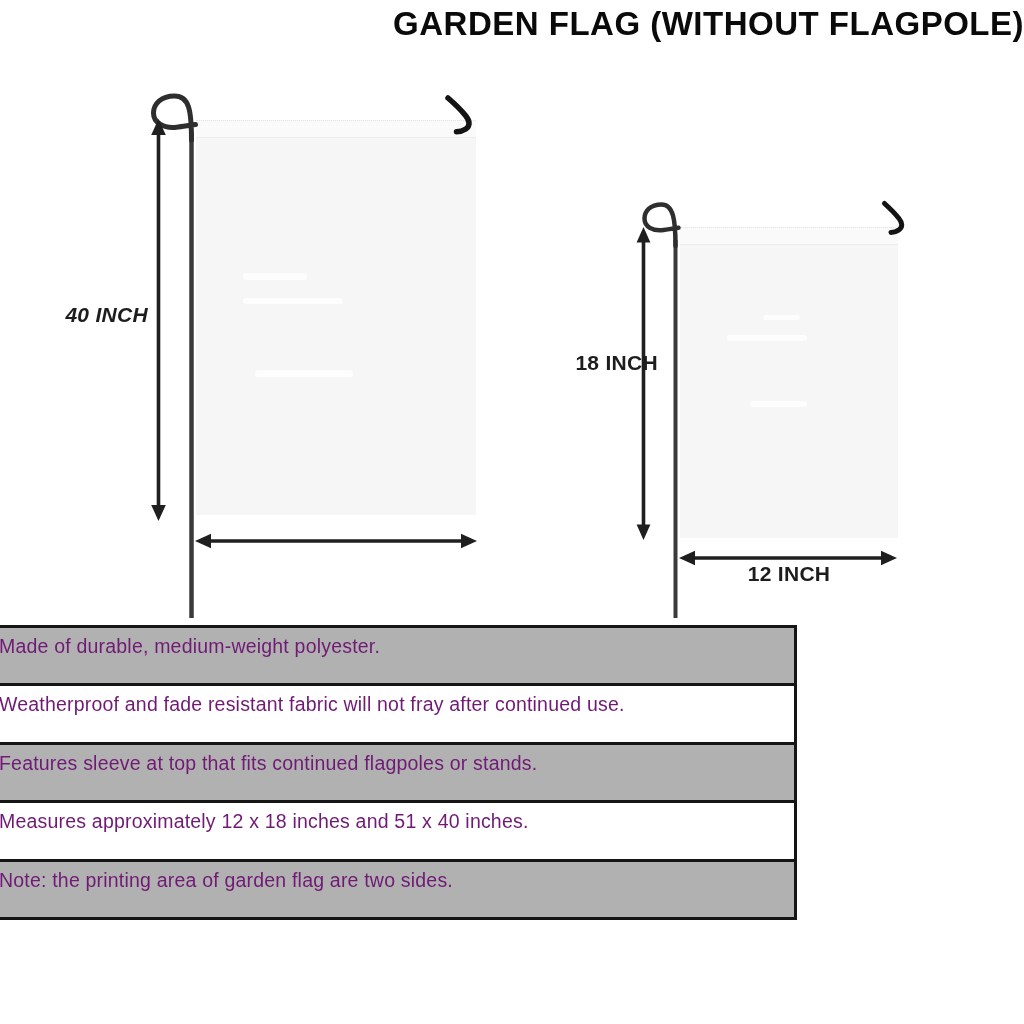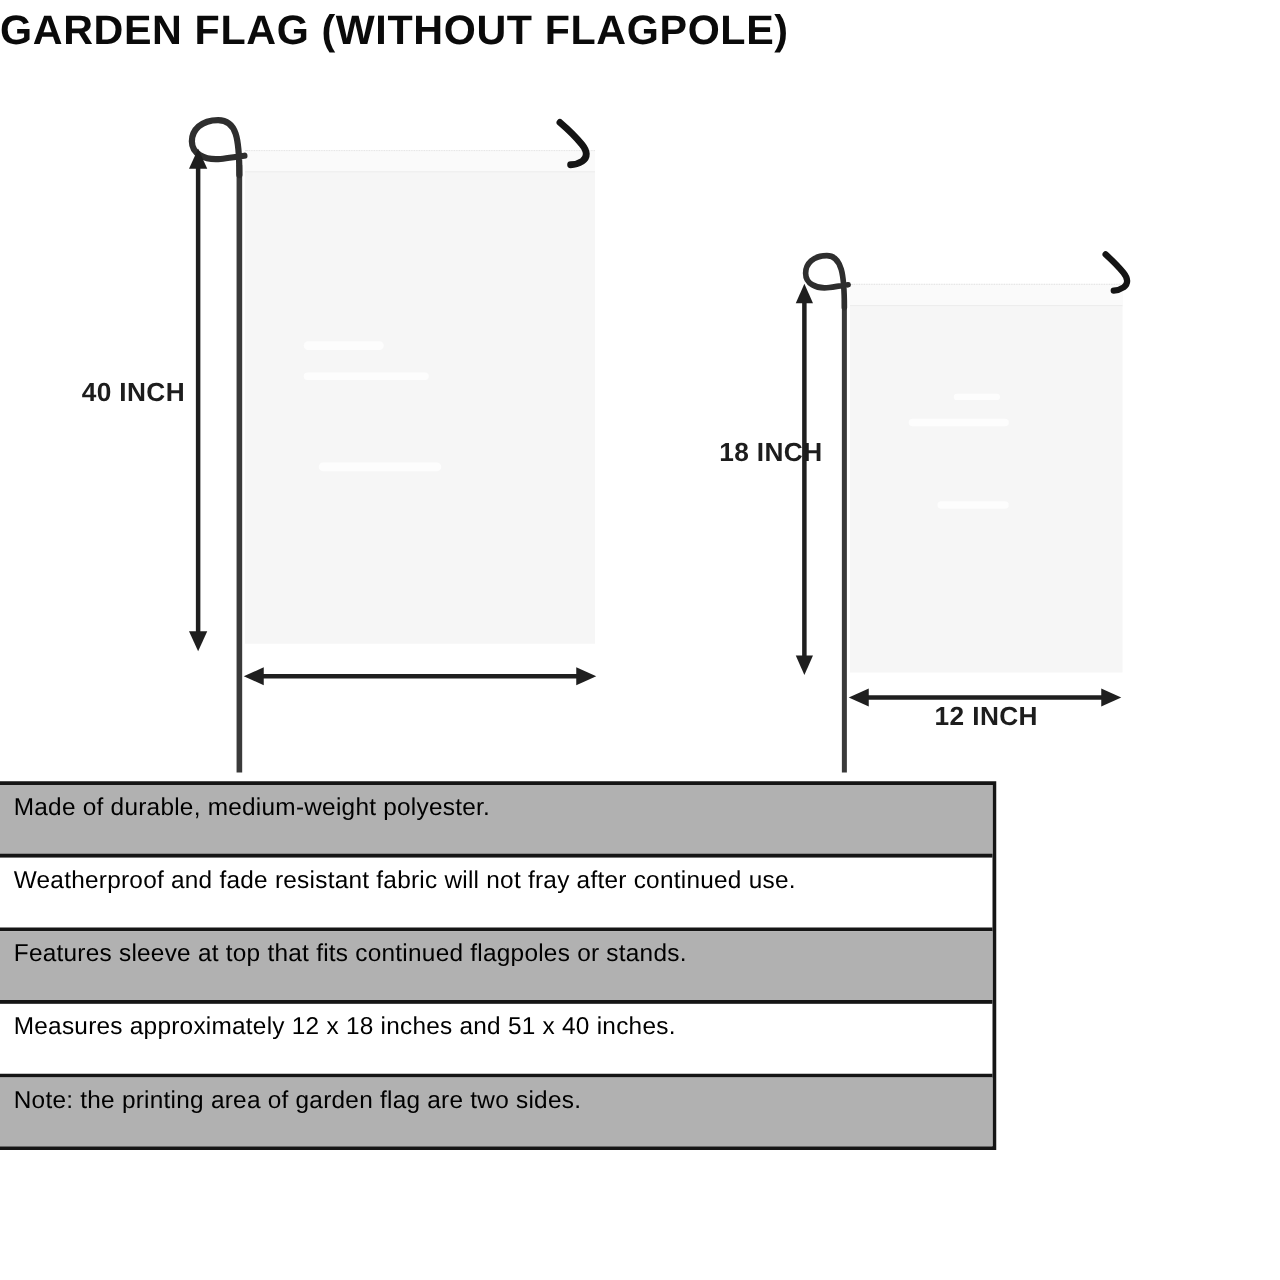--- a/index.html
+++ b/index.html
@@ -6,21 +6,21 @@
   .canvas{
     position:relative;
     width:1024px;height:1024px;
     background:#ffffff;
     font-family:"Liberation Sans", sans-serif;
     overflow:hidden;
   }
   
   .title-wrap{
     position:absolute;left:0;top:4px;width:1024px;
-    text-align:left;color:#0a0a0a;
+    text-align:right;color:#0a0a0a;
   }
   .title-line{
     font-size:33px;font-weight:900;letter-spacing:0.5px;
     line-height:40px;
   }
   
   .flag-rect{
     position:absolute;background:#f6f6f6;box-sizing:border-box;
     border-top:1px dotted #e6e6e6;
   }
@@ -31,36 +31,36 @@
     background:#fafafa;border-bottom:1px solid #ededed;
   }
   .smudge{
     position:absolute;background:#fdfdfd;border-radius:4px;
   }
   
   .dim-label{
     position:absolute;font-size:21px;font-weight:700;color:#1d1d1d;
     letter-spacing:0.3px;white-space:nowrap;
   }
-  .lbl-40{left:38px;top:303px;width:110px;text-align:right;}
+  .lbl-40{left:38px;top:303px;width:110px;text-align:right;font-style:italic;}
   .lbl-28{left:196px;top:546px;width:280px;text-align:center;}
   .lbl-18{left:548px;top:351px;width:110px;text-align:right;}
   .lbl-12{left:680px;top:562px;width:218px;text-align:center;}
   
   .overlay{position:absolute;left:0;top:0;width:1024px;height:1024px;}
   
   .feature-table{
     position:absolute;left:-4px;top:625px;width:801px;height:295px;
     border:3px solid #151515;box-sizing:border-box;
     display:flex;flex-direction:column;background:#ffffff;
   }
   .frow{
     flex:1;border-bottom:3px solid #151515;
-    font-size:19.5px;color:#000000;letter-spacing:0.2px;
-    padding:7px 8px 0 12px;box-sizing:border-box;
+    font-size:19.5px;color:#701a75;letter-spacing:0.2px;
+    padding:7px 8px 0 0;box-sizing:border-box;
     overflow:hidden;white-space:nowrap;
   }
   .frow:last-child{border-bottom:none;}
   .frow.alt{background:#b1b1b1;}
 </style>
 </head>
 <body>
 
 <div class="canvas">
 

